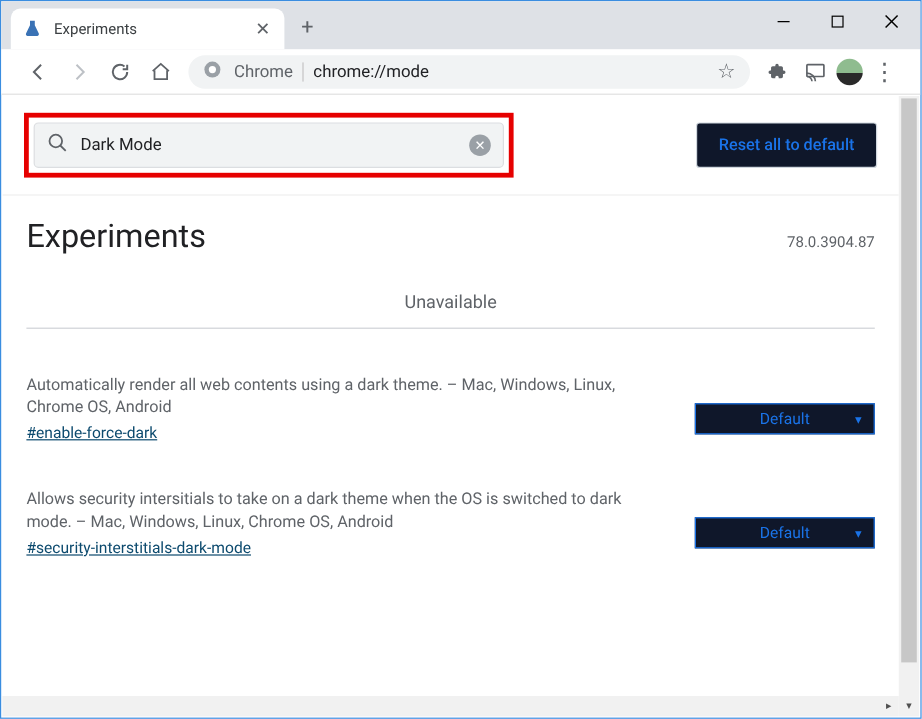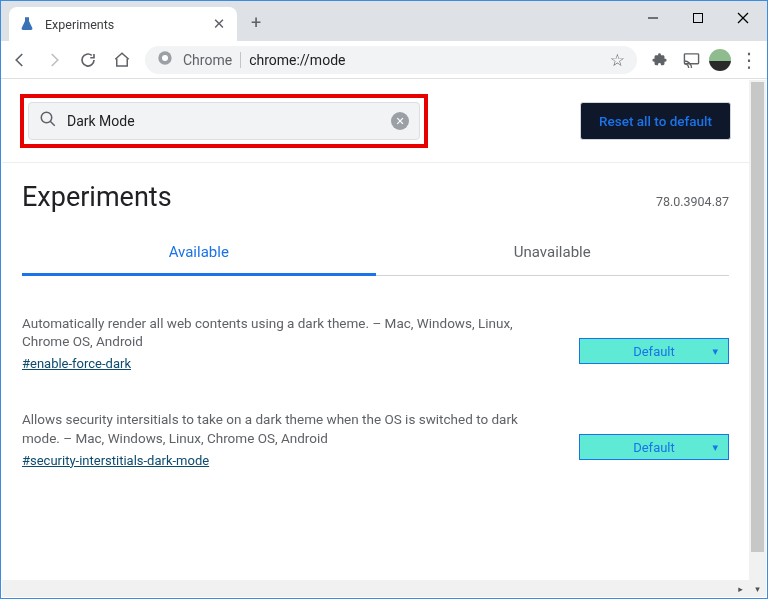--- a/index.html
+++ b/index.html
@@ -10,21 +10,21 @@
 .tab { background: #fff; width: 228px; height: 34px; margin-left: 8px; border-radius: 8px 8px 0 0; display: flex; align-items: center; padding: 0 10px; gap: 10px; position: relative; }
 .tab-favicon { width: 16px; height: 16px; color: #3a72b5; }
 .tab-title { font-size: 12.5px; color: #3c4043; flex: 1; }
 .tab-close { font-size: 15px; color: #5f6368; cursor: pointer; width: 16px; text-align: center; }
 .new-tab { font-size: 18px; color: #5f6368; margin-left: 14px; margin-bottom: 8px; cursor: pointer; }
 .window-controls { position: absolute; right: 2px; top: 0; display: flex; }
 .wc { width: 45px; height: 34px; display: flex; align-items: center; justify-content: center; cursor: pointer; }
 .wc svg { width: 12px; height: 12px; }
 
 
-.urlrow { background: #fff; height: 38px; border-bottom: 1px solid #e0e0e0; display: flex; align-items: center; padding: 0 4px; gap: 4px; }
+.urlrow { background: #fff; height: 38px; border-bottom: 1px solid #e0e0e0; display: flex; align-items: center; padding: 0 16px; gap: 4px; }
 .nav-btn { width: 30px; height: 30px; display: flex; align-items: center; justify-content: center; cursor: pointer; color: #5f6368; border-radius: 50%; }
 .nav-btn.disabled { color: #bdc1c6; }
 .omnibox { flex: 1; height: 28px; background: #f1f3f4; border-radius: 14px; display: flex; align-items: center; padding: 0 12px; gap: 10px; margin: 0 4px; }
 .omnibox-url { font-size: 14px; display: flex; align-items: center; gap: 8px; color: #5f6368; }
 .omnibox-url .path { color: #202124; }
 .divider { width: 1px; height: 16px; background: #c4c4c4; }
 .icon-btn { width: 28px; height: 28px; display: flex; align-items: center; justify-content: center; cursor: pointer; color: #5f6368; }
 .avatar { width: 22px; height: 22px; border-radius: 50%; background: linear-gradient(#8fbc8f 55%, #2a2a2a 55%); cursor: pointer; display:flex; align-items:center; justify-content:center; }
 .menu-dots { font-size: 20px; color: #5f6368; cursor: pointer; width: 28px; text-align: center; }
 
@@ -45,21 +45,21 @@
 .tabs .t { flex: 1; text-align: center; padding-bottom: 12px; font-size: 15px; cursor: pointer; }
 .tabs .t.active { color: #1a73e8; border-bottom: 3px solid #1a73e8; margin-bottom: -1px; }
 .tabs .t.inactive { color: #5f6368; }
 
 .results { padding: 38px 20px 0; }
 .flag { margin-bottom: 38px; position: relative; }
 .flag-title { font-size: 14px; color: #202124; margin-bottom: 6px; }
 .flag-title mark { background: #fcef75; }
 .flag-desc { font-size: 13.5px; color: #5f6368; line-height: 1.35; max-width: 520px; }
 .flag-anchor { font-size: 13px; color: #0c4a6e; text-decoration: underline; margin-top: 6px; display: inline-block; cursor: pointer; }
-.flag-select { position: absolute; right: 0; top: 24px; width: 150px; height: 26px; border: 1px solid #1a73e8; color: #1a73e8; font-size: 13px; background: #5eead4; padding: 0 8px; cursor: pointer; display: flex; align-items: center; justify-content: center; gap: 34px; }
+.flag-select { position: absolute; right: 0; top: 24px; width: 150px; height: 26px; border: 1px solid #1a73e8; color: #1a73e8; font-size: 13px; background: #0f172a; padding: 0 8px; cursor: pointer; display: flex; align-items: center; justify-content: center; gap: 34px; }
 .flag-select:after { content: "▾"; position: absolute; right: 10px; font-size: 11px; color: #1a73e8; }
 
 
 .vscroll { position: absolute; right: 1px; top: 79px; bottom: 1px; width: 17px; background: #f1f1f1; }
 .vscroll .thumb { position: absolute; left: 2px; right: 2px; top: 2px; height: 470px; background: #c7c7c7; }
 .vscroll .arrow { position: absolute; left: 0; right: 0; height: 17px; display: flex; align-items: center; justify-content: center; font-size: 9px; color: #505050; cursor: pointer; }
 .vscroll .arrow.down { bottom: 0; }
 .hscroll { position: absolute; left: 1px; right: 18px; bottom: 1px; height: 17px; background: #f1f1f1; }
 .hscroll .arrow { position: absolute; top: 0; bottom: 0; width: 17px; display: flex; align-items: center; justify-content: center; font-size: 9px; color: #505050; cursor: pointer; }
 .hscroll .arrow.right { right: 0; }
@@ -163,21 +163,20 @@
     </div>
     <button class="reset-btn">Reset all to default</button>
   </div>
 
   <div class="heading-row">
     <div class="heading">Experiments</div>
     <div class="version">78.0.3904.87</div>
   </div>
 
   <div class="tabs">
-    <div class="t active">Available</div>
     <div class="t inactive">Unavailable</div>
   </div>
 
   <div class="results">
     <div class="flag">
       <div class="flag-desc">Automatically render all web contents using a dark theme. – Mac, Windows, Linux, Chrome OS, Android</div>
       <a class="flag-anchor">#enable-force-dark</a>
       <div class="flag-select">
           <span>Default</span>
         </div>

